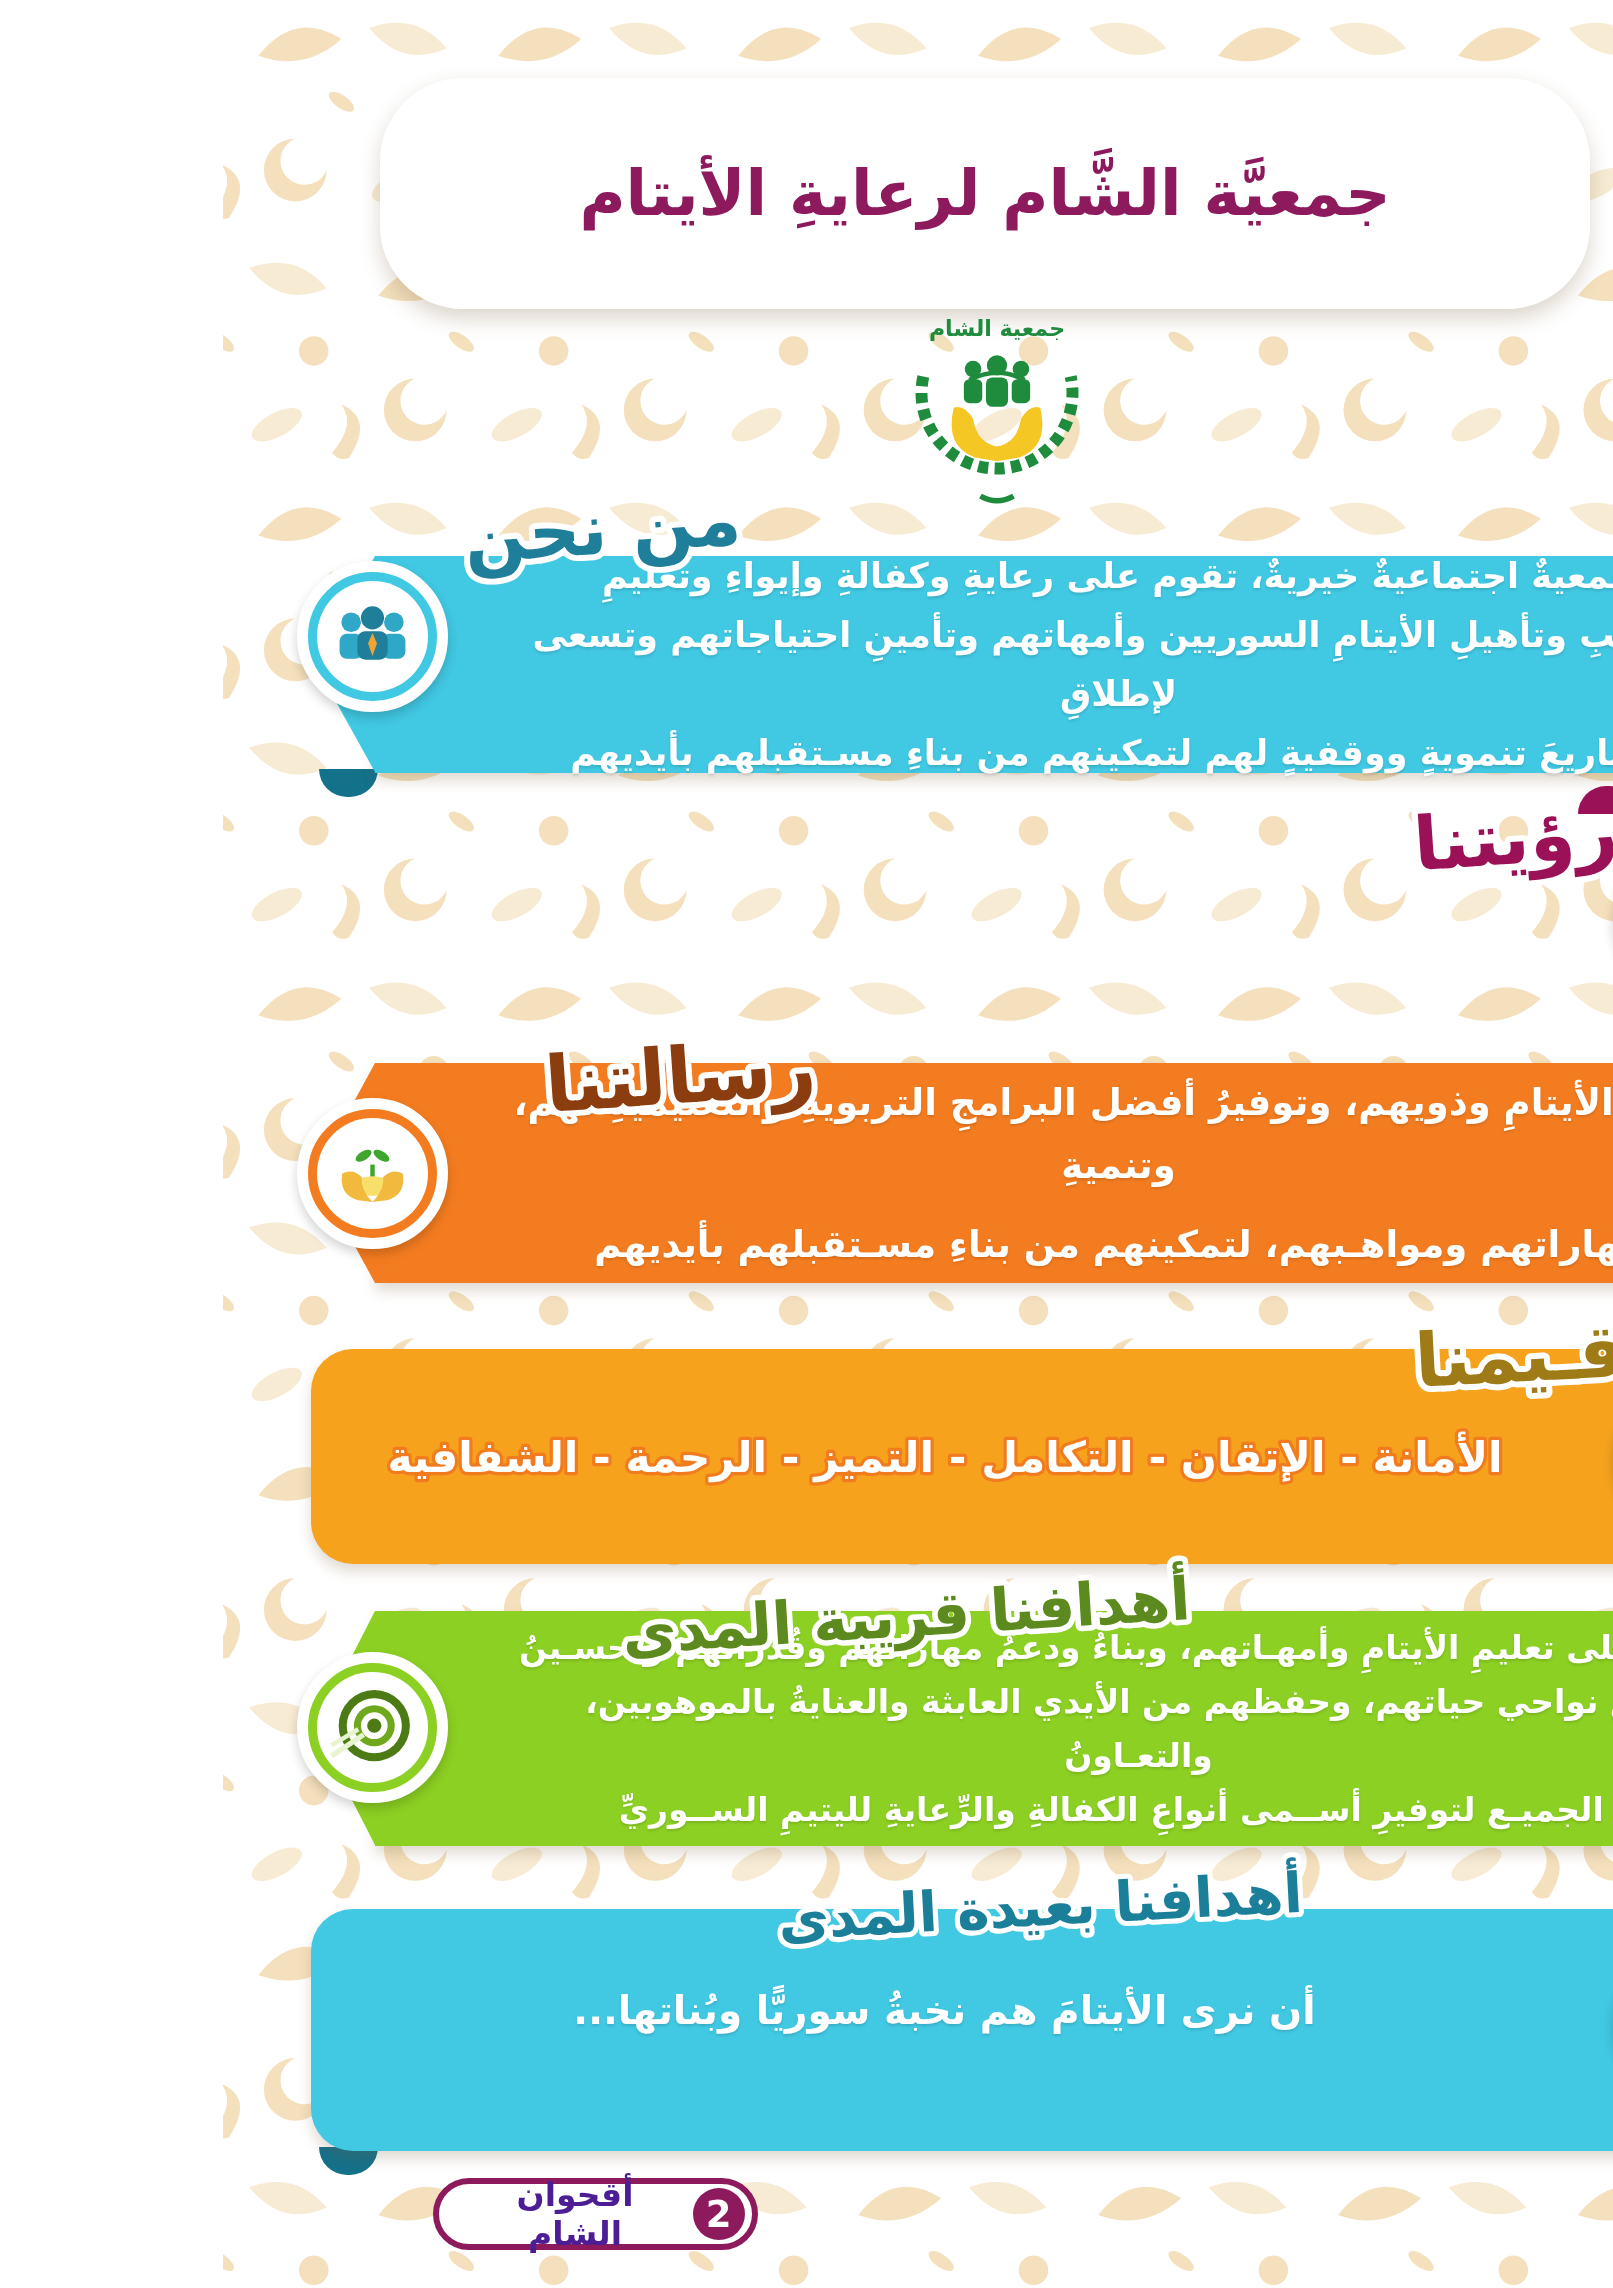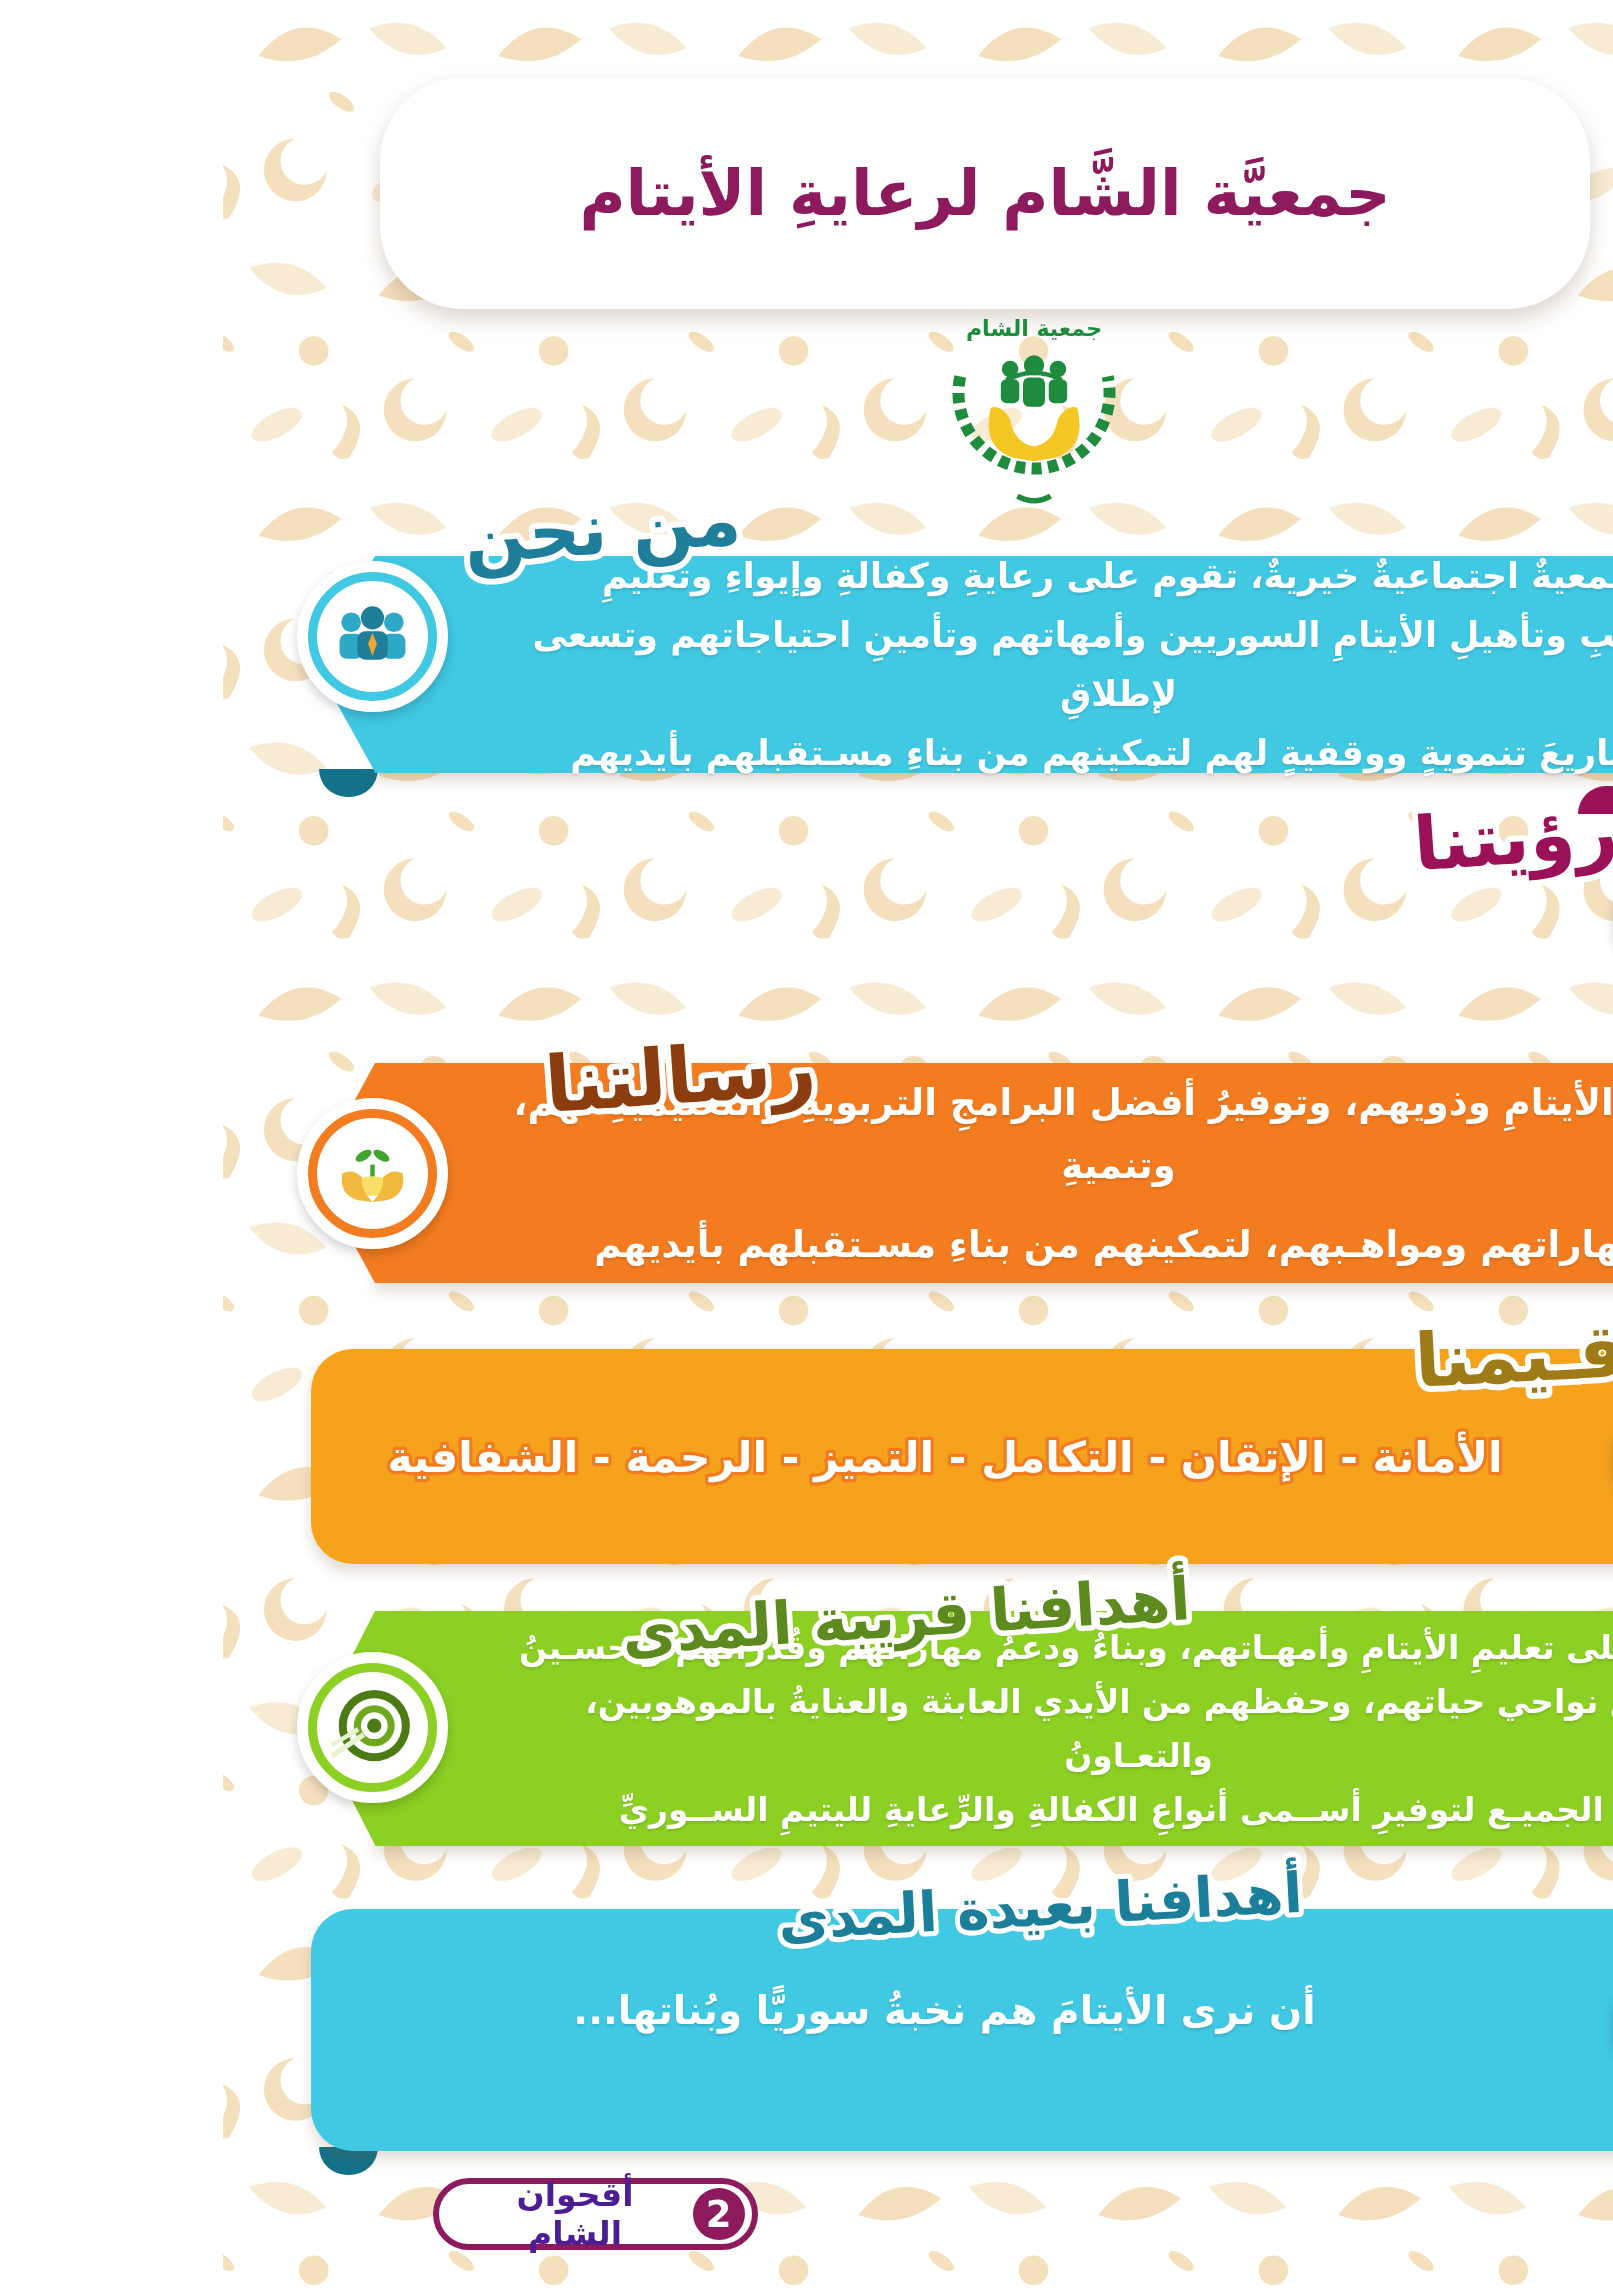--- a/index.html
+++ b/index.html
@@ -7,21 +7,21 @@
           font-family:"DejaVu Sans",sans-serif;direction:rtl;}
   svg{overflow:visible;}
   .bg-svg{position:absolute;inset:0;z-index:0;}
   
   .header-card{position:absolute;left:157px;right:23px;top:78px;height:231px;background:#fff;
 ardi    border-radius:83px;box-shadow:0 9.2px 20px rgba(120,90,60,.25);z-index:2;
     display:flex;align-items:center;justify-content:center;}
   .header-card{border-radius:83px;}
   .page-title{font-size:63px;font-weight:bold;color:#8E1A5E;letter-spacing:0;}
   
-  .logo-wrap{position:absolute;left:705px;top:312px;width:212px;height:198px;z-index:2;}
+  .logo-wrap{position:absolute;left:668px;top:312px;width:212px;height:198px;z-index:2;}
   
   .banner{position:absolute;background:var(--c);z-index:1;box-shadow:0 7.4px 13px rgba(120,90,60,.22);
           display:flex;flex-direction:column;justify-content:center;align-items:center;box-sizing:border-box;}
   .banner.tip-left{border-radius:0 42px 42px 0;padding:0 28px 0 138px;}
   .banner.tip-right{border-radius:42px 0 0 42px;padding:0 138px 0 28px;}
   .banner.tip-left::before{content:"";position:absolute;left:-60px;top:0;width:0;height:0;
       border-top:var(--half) solid transparent;border-bottom:var(--half) solid transparent;
       border-right:60px solid var(--c);}
   .banner.tip-right::after{content:"";position:absolute;right:-60px;top:0;width:0;height:0;
       border-top:var(--half) solid transparent;border-bottom:var(--half) solid transparent;

